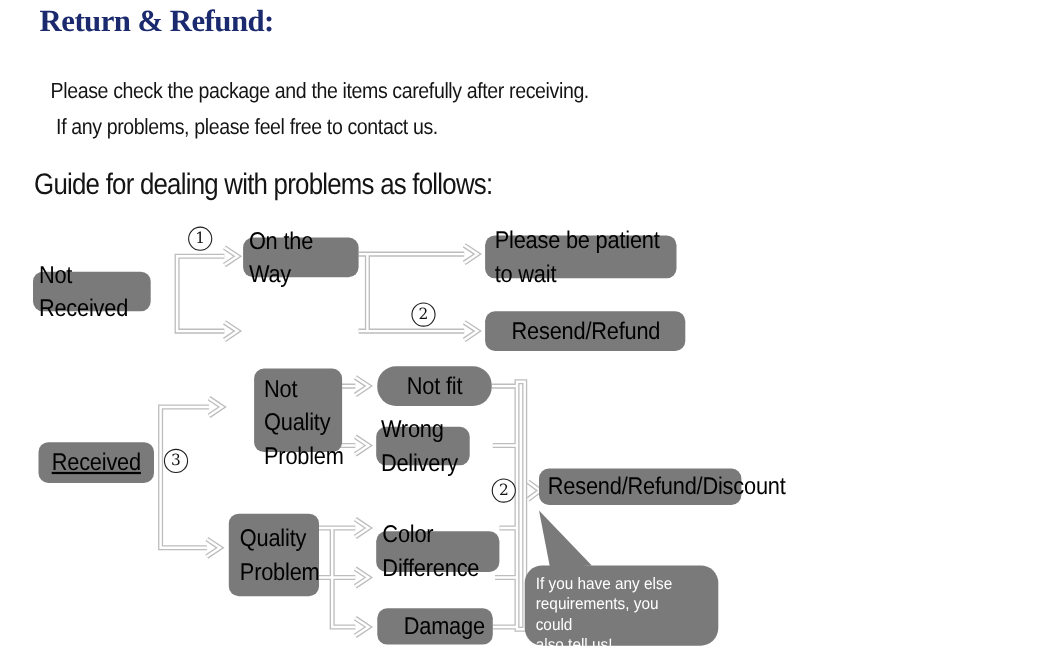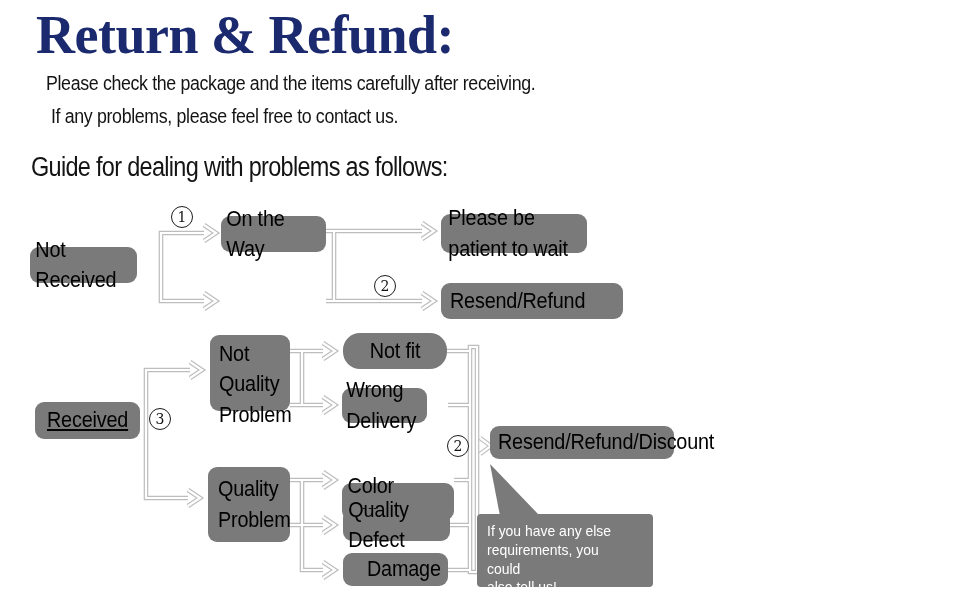--- a/index.html
+++ b/index.html
@@ -2,21 +2,21 @@
 <html><head>
 <meta charset="utf-8">
 <style>
   html,body{margin:0;padding:0;background:#fff;}
   .stage{
     position:relative;width:963px;height:598px;background:#ffffff;overflow:hidden;
     font-family:"Liberation Sans",sans-serif;
   }
   .page-title{
     position:absolute;left:36px;top:4px;
-    font-family:"Liberation Serif",serif;font-weight:bold;font-size:54px;
+    font-family:"Liberation Serif",serif;font-weight:bold;font-size:28px;
     color:#1b2a6e;letter-spacing:-0.5px;white-space:nowrap;
   }
   .intro-line{
     position:absolute;color:#141414;font-size:20px;letter-spacing:-0.4px;
     transform:scaleX(0.89);transform-origin:0 50%;white-space:nowrap;
   }
   .intro-1{left:46px;top:72px;}
   .intro-2{left:51px;top:105px;}
   .guide-heading{
     position:absolute;left:31px;top:152px;color:#141414;font-size:27px;letter-spacing:-0.8px;
@@ -26,23 +26,23 @@
   .pipe{fill:none;stroke:#bdbdbd;stroke-width:4.6;stroke-linejoin:miter;}
   .pipe-core{fill:none;stroke:#ffffff;stroke-width:2.2;stroke-linejoin:miter;}
   .node{
     position:absolute;background:#7a7a7a;color:#000000;border-radius:9px;
     display:flex;align-items:center;justify-content:center;
     font-size:22px;letter-spacing:-0.2px;box-sizing:border-box;line-height:1.38;
   }
   .node>span{display:inline-block;transform:scaleX(0.9);transform-origin:50% 50%;white-space:pre-line;}
   .node.al{justify-content:flex-start;}
   .node.al>span{transform-origin:0 50%;}
-  .node.top{align-items:flex-start;padding-top:4px;}
+  .node.top{align-items:flex-start;padding-top:4px;margin-left:21px;}
   .bubble{
-    position:absolute;background:#7a7a7a;color:#fff;border-radius:4px;
+    position:absolute;background:#7a7a7a;color:#fff;border-radius:16px;
     box-sizing:border-box;padding:8px 8px 6px 10px;font-size:15px;line-height:1.25;
   }
   .bubble>span{display:inline-block;transform:scaleX(0.93);transform-origin:0 0;white-space:pre-line;}
   .badge{
     position:absolute;width:22px;height:22px;box-sizing:border-box;border:1.6px solid #1c1c1c;
     border-radius:50%;background:#ffffff;display:flex;align-items:center;justify-content:center;
     font-family:"DejaVu Serif",serif;font-size:14px;color:#111111;z-index:5;
   }
 </style>
 </head>
@@ -107,25 +107,25 @@
 
   <div class="node" style="left:30px;top:247px;width:107px;height:36px;">
     <span>Not Received</span>
   </div>
 
   <div class="node" style="left:221px;top:216px;width:105px;height:36px;">
     <span>On the Way</span>
   </div>
 
 
-  <div class="node" style="left:441px;top:214px;width:146px;height:39px;">
+  <div class="node" style="left:441px;top:214px;width:174px;height:39px;">
     <span>Please be patient to wait</span>
   </div>
 
-  <div class="node al" style="left:441px;top:283px;width:182px;height:36px;padding-left:9px;">
+  <div class="node al" style="left:441px;top:283px;width:182px;height:36px;padding-left:24px;">
     <span>Resend/Refund</span>
   </div>
 
   <div class="node al" style="left:35px;top:402px;width:105px;height:37px;padding-left:12px;text-decoration:underline;">
     <span>Received</span>
   </div>
 
   <div class="node al top" style="left:210px;top:335px;width:80px;height:76px;padding-left:9px;">
     <span>Not
 Quality
@@ -142,23 +142,20 @@
 
   <div class="node al" style="left:208px;top:467px;width:82px;height:75px;padding-left:10px;">
     <span>Quality
 Problem</span>
   </div>
 
   <div class="node" style="left:342px;top:462px;width:112px;height:37px;margin-top:21px;">
     <span>Color Difference</span>
   </div>
 
-  <div class="node" style="left:343px;top:509px;width:107px;height:32px;">
-    <span>Quality Defect</span>
-  </div>
 
   <div class="node al" style="left:343px;top:553px;width:105px;height:33px;padding-left:24px;">
     <span>Damage</span>
   </div>
 
   <div class="node al" style="left:490px;top:426px;width:184px;height:33px;padding-left:8px;">
     <span>Resend/Refund/Discount</span>
   </div>
 
   <div class="badge" style="left:171px;top:206px;">

